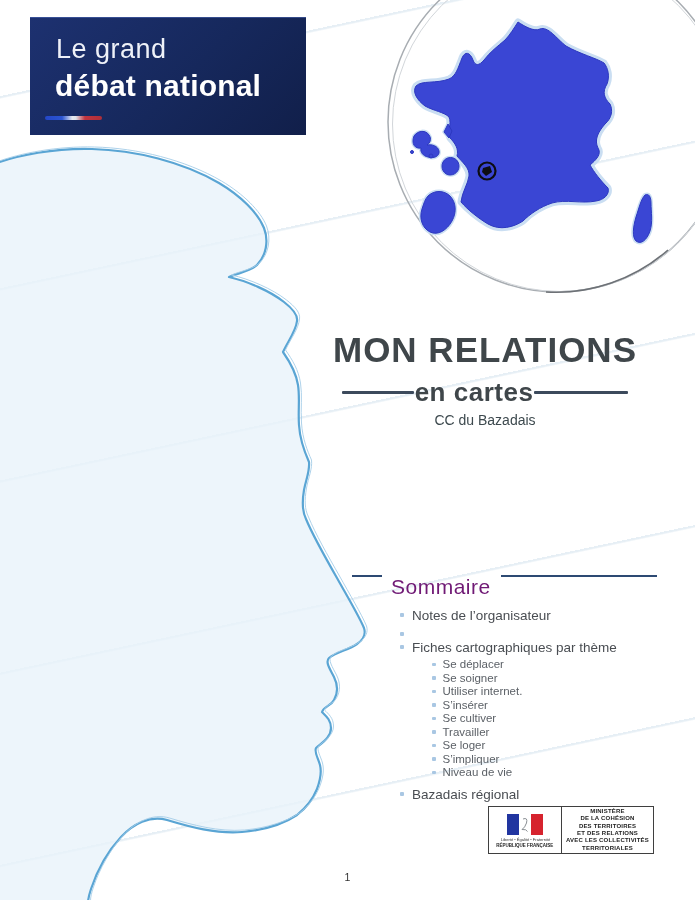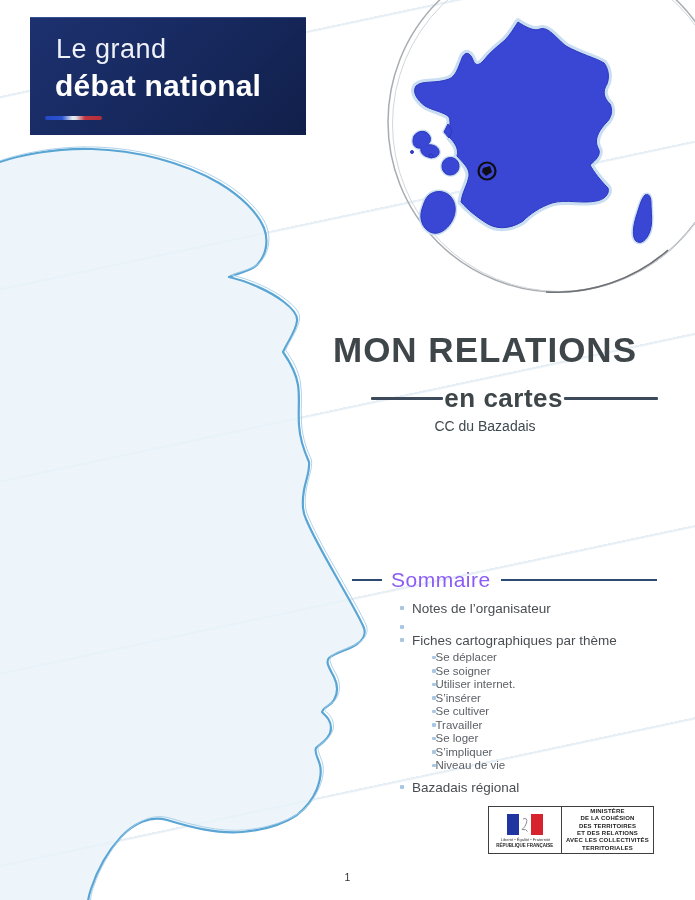--- a/index.html
+++ b/index.html
@@ -17,37 +17,37 @@
   .logo-box{position:absolute;left:30px;top:17px;width:276px;height:118px;z-index:3;
     background:linear-gradient(135deg,#1d3170 0%,#16285c 55%,#111f4a 100%);
     box-shadow:0 1px 0 rgba(90,120,200,.45) inset;}
   .logo-line1{position:absolute;left:26px;top:17px;font-size:27px;font-weight:400;color:#eef1f8;letter-spacing:.5px;}
   .logo-line2{position:absolute;left:25px;top:52px;font-size:30px;font-weight:800;color:#ffffff;letter-spacing:.2px;}
   .tricolor{position:absolute;left:15px;bottom:15px;width:57px;height:4px;border-radius:2px;
     background:linear-gradient(90deg,#2447c8 0%,#2b55d2 30%,#e6e9ef 48%,#dfe3ea 54%,#c03540 70%,#b02f39 100%);}
   
   .title-block{position:absolute;left:312px;top:330px;width:346px;text-align:center;z-index:3;color:#3f464a;}
   .title-main{font-size:35px;font-weight:800;letter-spacing:1px;}
-  .title-sub-row{margin-top:13px;display:flex;align-items:center;justify-content:flex-end;gap:1px;}
+  .title-sub-row{margin-top:7px;display:flex;align-items:center;justify-content:center;gap:1px;}
   .dash{height:3px;background:#3c4a5c;border-radius:1px;}
   .dash-left{width:72px;}
   .dash-right{width:94px;}
   .title-sub{font-size:26px;font-weight:800;letter-spacing:.5px;}
   .dept{margin-top:20px;font-size:19px;font-weight:700;color:#3d494e;}
   .terr{margin-top:4px;font-size:14px;font-weight:400;color:#3d494e;}
   
   .sommaire{position:absolute;left:352px;top:568px;width:305px;z-index:3;}
-  .som-head{display:flex;align-items:center;color:#8b5cf6;font-size:21px;letter-spacing:.5px;}
+  .som-head{display:flex;align-items:flex-start;color:#701a75;font-size:21px;letter-spacing:.5px;margin-top:7px;}
   .som-dash{width:30px;height:2px;background:#2d4a73;margin-right:9px;}
   .som-rule{flex:1;height:2px;background:#2d4a73;margin-left:10px;}
   ul.som-list{list-style:none;margin:9px 0 0 0;padding:0 0 0 48px;}
   ul.som-list li{display:flex;gap:8px;font-size:13.5px;color:#494d52;margin:4px 0;line-height:15px;text-align:center;}
   ul.som-list .bullet{flex:0 0 auto;width:4px;height:4px;background:#a9c7e3;border-radius:1px;margin-top:5px;}
   ul.som-sub{list-style:none;margin:3px 0 3px 0;padding:0 0 0 80px;}
-  ul.som-sub li{display:flex;font-size:11.5px;color:#5c6167;margin:2.5px 0;line-height:11px;}
+  ul.som-sub li{display:flex;gap:7px;font-size:11.5px;color:#5c6167;margin:2.5px 0;line-height:11px;}
   ul.som-sub .bullet{flex:0 0 auto;width:3.5px;height:3.5px;background:#a9c7e3;border-radius:1px;margin-top:3.5px;}
   
   .ministry{position:absolute;left:488px;top:806px;width:164px;height:46px;z-index:3;
     border:1px solid #3f3f3f;background:#fff;display:flex;}
   .min-left{width:72px;border-right:1px solid #3f3f3f;display:flex;flex-direction:column;align-items:center;justify-content:center;padding-top:1px;}
   .min-motto{font-size:4.5px;color:#333;margin-top:2px;white-space:nowrap;transform:scale(.9);}
   .min-republic{font-size:5px;font-weight:700;color:#222;white-space:nowrap;transform:scale(.9);}
   .min-right{flex:1;display:flex;flex-direction:column;justify-content:center;text-align:center;
     font-size:6px;line-height:1.22;font-weight:700;color:#222;letter-spacing:.2px;}
   

